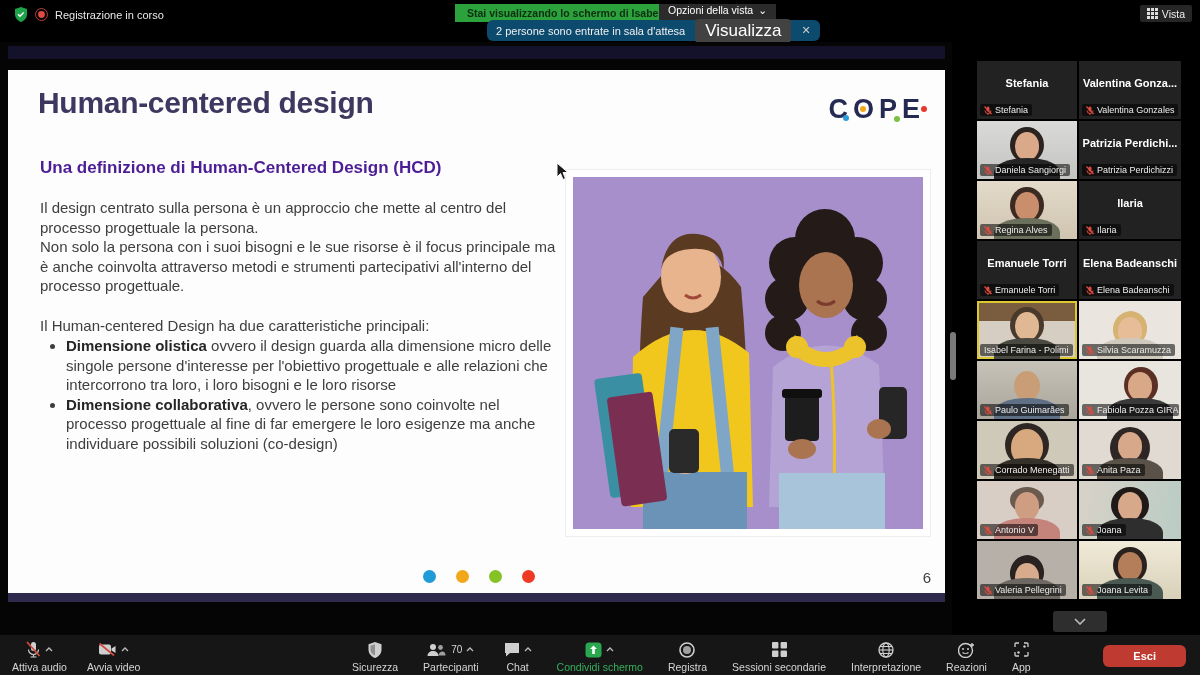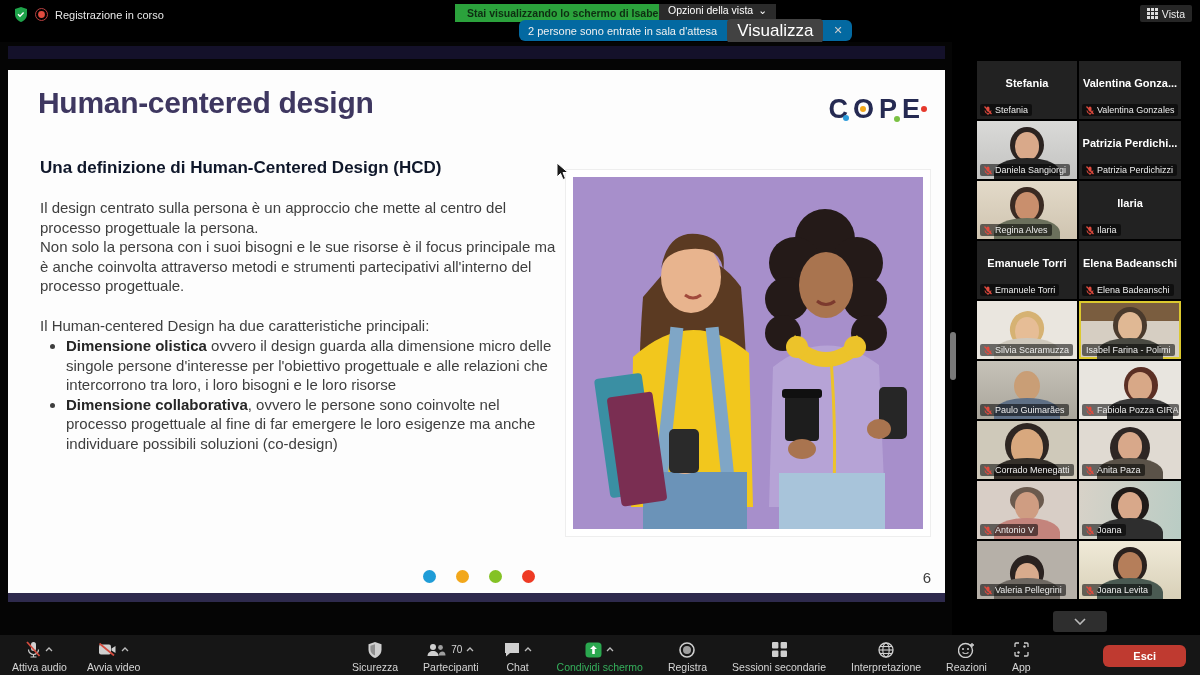--- a/index.html
+++ b/index.html
@@ -11,43 +11,43 @@
     color:#e8e8e8; font-size:11px; }
   .share-banner { position:absolute; left:455px; top:4px; height:18px; background:#2ba23c;
     color:#0e2e12; font-size:10.5px; font-weight:700; display:flex; align-items:center;
     padding:0 12px; }
   .view-options { position:absolute; left:659px; top:4px; height:18px; background:#2b2b2b;
     color:#fff; font-size:10.5px; display:flex; gap:5px; padding:0 9px;
     border:none; cursor:pointer; }
   .vista-btn { position:absolute; right:8px; top:5px; height:17px; background:#262626;
     color:#eee; font-size:10.5px; display:flex; align-items:center; gap:4px; padding:0 7px;
     border:none; border-radius:2px; }
-  .waiting-toast { position:absolute; left:487px; top:20px; height:21px; background:#0369a1;
-    border-radius:6px; display:flex; align-items:center; gap:10px; padding:0 9px;margin-left:32px; }
+  .waiting-toast { position:absolute; left:487px; top:20px; height:21px; background:#0c4a6e;
+    border-radius:6px; display:flex; align-items:center; gap:10px; padding:0 9px; }
   .waiting-toast .txt { color:#f0f0f0; font-size:11px; }
   .waiting-toast .act { background:#424242; color:#fff; font-size:17px; border:none;
     border-radius:4px; padding:2px 10px; cursor:pointer; }
   .waiting-toast .x { background:none; border:none; color:#ccc; font-size:11px; cursor:pointer; }
 
   
   .share-area { position:absolute; left:0; top:42px; width:952px; height:593px; background:#050505; }
   .deck-topbar { position:absolute; left:8px; top:4px; width:937px; height:13px; background:#14112a; }
   .slide { position:absolute; left:8px; top:28px; width:937px; height:532px; background:#fdfdfd; }
   .slide-footerbar { position:absolute; left:0; bottom:0; width:100%; height:9px; background:#2e2a4d; }
   .slide-title { position:absolute; left:30px; top:16px; font-size:30px; font-weight:700;
     color:#3e3760; letter-spacing:-.3px; }
   .cope-logo { position:absolute; right:20px; top:24px; font-size:27px; font-weight:800;
     color:#252a52; letter-spacing:5px; display:flex; }
   .cope-logo span { position:relative; }
   .cope-logo i { position:absolute; width:6px; height:6px; border-radius:50%; }
   .cope-c i { background:#2d9cdb; right:4px; bottom:4px; }
   .cope-o i { background:#f2a71b; left:7px; top:12px; }
   .cope-p i { background:#7ac143; right:2px; bottom:3px; }
   .cope-e i { background:#e6392c; right:-2px; top:12px; }
-  .slide-heading { position:absolute; left:32px; top:88px; font-size:17px; font-weight:700; color:#0f172a; }
+  .slide-heading { position:absolute; left:32px; top:88px; font-size:17px; font-weight:700; color:#4c1d95; }
   .slide-body { position:absolute; left:32px; top:128px; width:522px; font-size:15px;
     line-height:1.3; color:#3e3e3e; }
   .slide-body .gap { height:20px; }
   .slide-body ul { padding-left:26px; margin-top:1px; }
   .slide-body li { margin:0; }
   .slide-body .b { font-weight:700; color:#262626; }
   .slide-photo { position:absolute; right:15px; top:100px; width:364px; height:366px;
     background:#fff; padding:7px; box-shadow:0 0 0 1px #eee; }
   .slide-photo svg { width:100%; height:100%; display:block; }
   .slide-dots { position:absolute; left:415px; top:500px; display:flex; gap:20px; }
@@ -322,40 +322,40 @@
     <div class="plabel">
         <svg class="mutedmic" width="8" height="9" viewBox="0 0 8 9">
           <rect x="2.5" y="0.5" width="3" height="5" rx="1.5" fill="#e04b3f"></rect>
           <path d="M1 4.5a3 3 0 0 0 6 0M4 7.5v1.5" stroke="#e04b3f" stroke-width="1" fill="none"></path>
           <line x1="0.5" y1="0.5" x2="7.5" y2="8" stroke="#e04b3f" stroke-width="1.2"></line>
         </svg>
         <span>Elena Badeanschi</span>
       </div>
   </div>
 
+  <div class="tile cam cam-isabel active">
+    <div class="hair"></div>
+      <div class="head"></div>
+      <div class="torso"></div>
+    <div class="plabel">
+        <span>Isabel Farina - Polimi</span>
+      </div>
+  </div>
+
   <div class="tile cam cam-silvia">
     <div class="hair"></div>
       <div class="head"></div>
       <div class="torso"></div>
     <div class="plabel">
         <svg class="mutedmic" width="8" height="9" viewBox="0 0 8 9">
           <rect x="2.5" y="0.5" width="3" height="5" rx="1.5" fill="#e04b3f"></rect>
           <path d="M1 4.5a3 3 0 0 0 6 0M4 7.5v1.5" stroke="#e04b3f" stroke-width="1" fill="none"></path>
           <line x1="0.5" y1="0.5" x2="7.5" y2="8" stroke="#e04b3f" stroke-width="1.2"></line>
         </svg>
         <span>Silvia Scaramuzza</span>
-      </div>
-  </div>
-
-  <div class="tile cam cam-isabel active">
-    <div class="hair"></div>
-      <div class="head"></div>
-      <div class="torso"></div>
-    <div class="plabel">
-        <span>Isabel Farina - Polimi</span>
       </div>
   </div>
 
   <div class="tile cam cam-paulo">
     <div class="hair"></div>
       <div class="head"></div>
       <div class="torso"></div>
     <div class="plabel">
         <svg class="mutedmic" width="8" height="9" viewBox="0 0 8 9">
           <rect x="2.5" y="0.5" width="3" height="5" rx="1.5" fill="#e04b3f"></rect>

